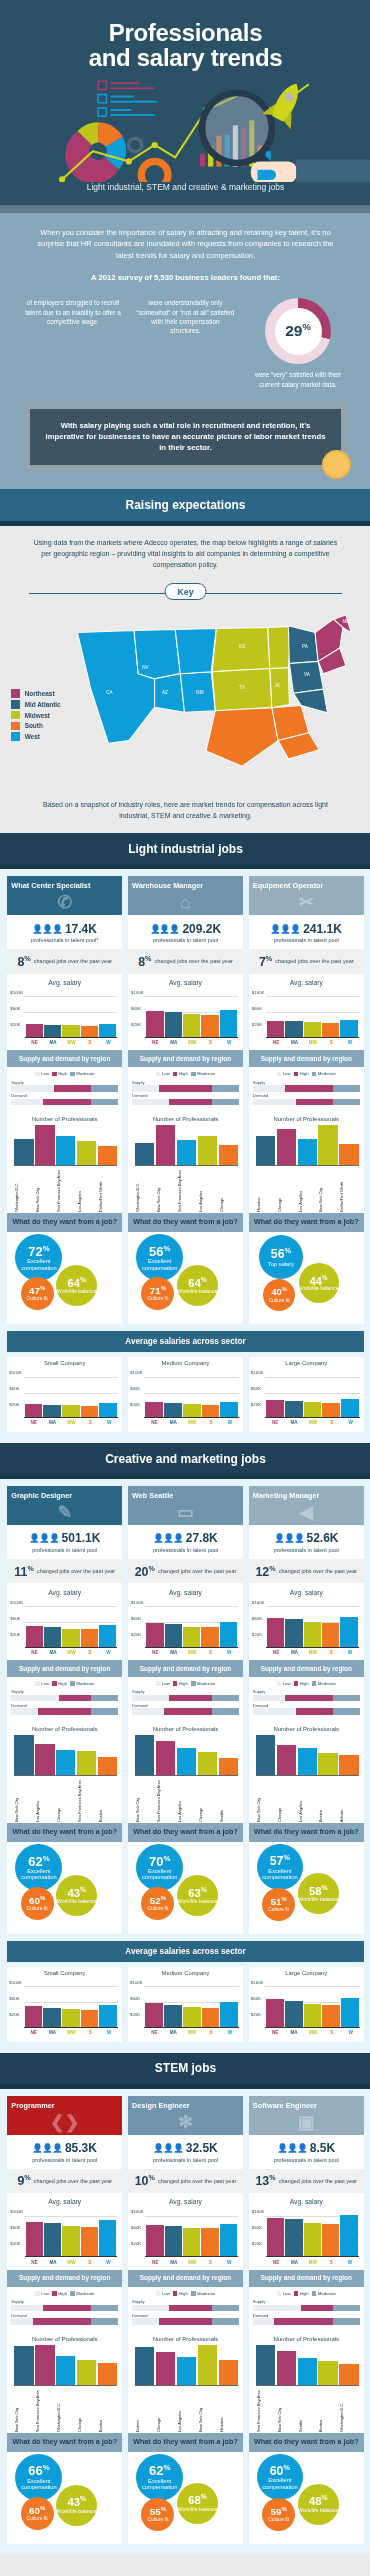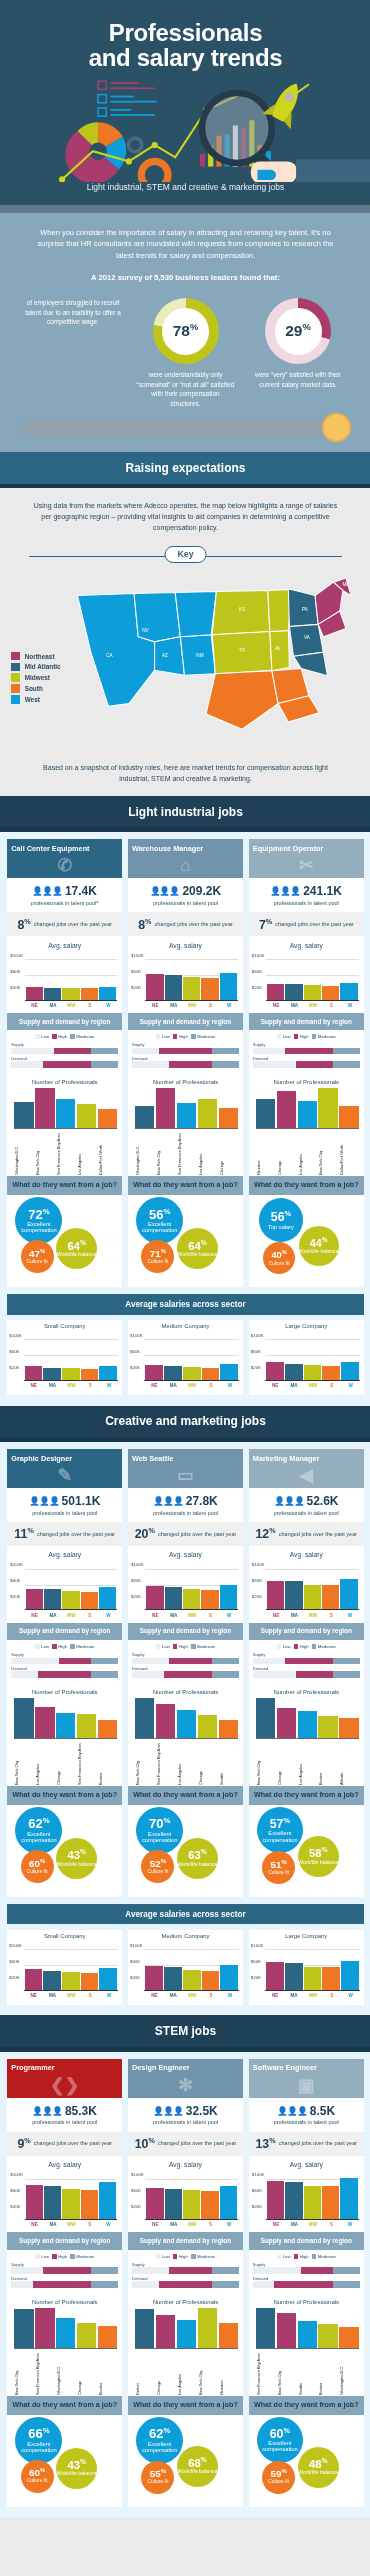--- a/index.html
+++ b/index.html
@@ -213,39 +213,35 @@
   <div class="intro">
     <p>When you consider the importance of salary in attracting and retaining key talent, it’s no surprise that HR consultants are inundated with requests from companies to research the latest trends for salary and compensation.</p>
     <p class="survey">A 2012 survey of 5,530 business leaders found that:</p>
   </div>
 
   <div class="stats3" id="intro-stats">
  <div class="stat">
    <p>of employers struggled to recruit talent due to an inability to offer a competitive wage.</p>
  </div>
  <div class="stat">
-   <div class="donut" style="background:conic-gradient(#bfc41b 0 78%, #e9ecbb 78% 100%)">
-     <div class="hole">
-            <span class="val">78<sup>%</sup></span>
-          </div>
-   </div>
    <p>were understandably only “somewhat” or “not at all” satisfied with their compensation structures.</p>
  </div>
  <div class="stat">
    <div class="donut" style="background:conic-gradient(#a93b6d 0 29%, #f0d8e3 29% 100%)">
      <div class="hole">
             <span class="val">29<sup>%</sup></span>
           </div>
    </div>
    <p>were “very” satisfied with their current salary market data.</p>
  </div>
     </div>
 
   <div class="quote-wrap">
     <div class="quote-outer">
+      <div class="quote">With salary playing such a vital role in recruitment and retention, it’s imperative for businesses to have an accurate picture of labor market trends in their sector.</div>
       <div class="coin"></div>
     </div>
   </div>
 
   <div class="sec-bar">Raising expectations</div>
   <div class="sec-bar-shadow"></div>
 
   <div class="mapsec">
     <p>Using data from the markets where Adecco operates, the map below highlights a range of salaries per geographic region – providing vital insights to aid companies in determining a competitive compensation policy.</p>
     <div class="keyline">
@@ -320,21 +316,21 @@
   <div class="based">Based on a snapshot of industry roles, here are market trends for compensation across light industrial, STEM and creative &amp; marketing.</div>
 
   <div id="sections-root">
       <div>
       <div class="sec-bar dark">Light industrial jobs</div>
       <div class="sec-bar-shadow light"></div>
       <div class="jobsec">
         <div class="cards">
     <div class="card">
       <div class="card-head" style="background:#2b6685">
-        <span>Call Center Equipment</span>
+        <span>What Center Specialist</span>
         <span class="glyph">✆</span>
       </div>
       <div class="pool">
         <div class="big">
                   <span class="ppl">👤👤👤</span>
           <span>17.4K</span>
                 </div>
         <div class="cap">professionals in talent pool*</div>
       </div>
       <div class="changed">

